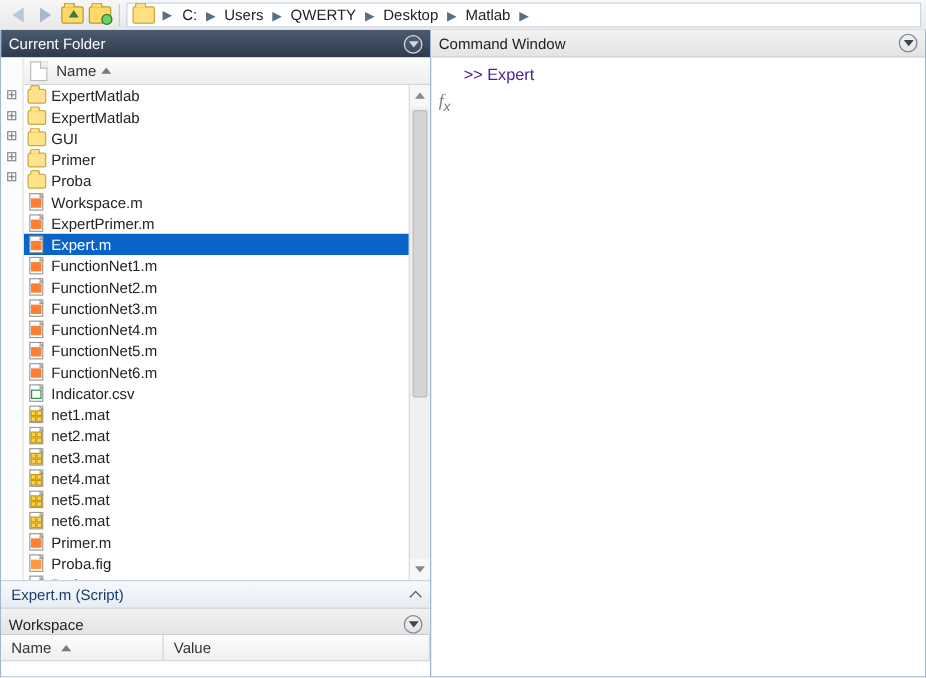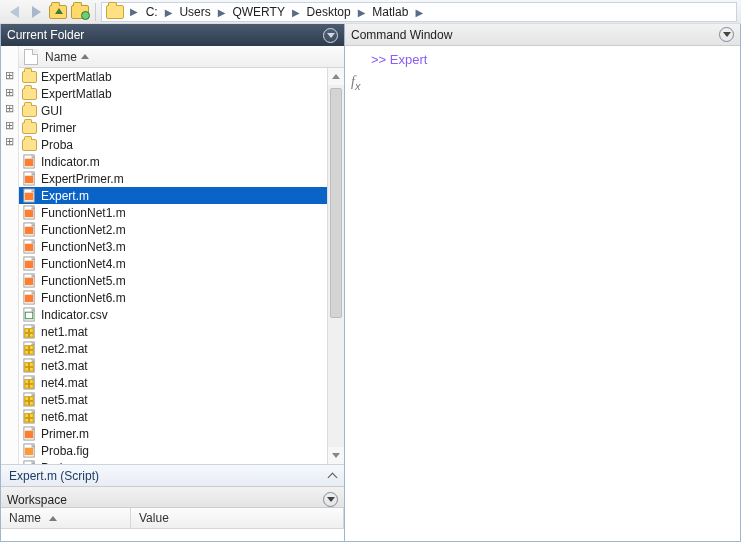--- a/index.html
+++ b/index.html
@@ -112,21 +112,21 @@
 
   
   .cw-title {
     height:22px;background:linear-gradient(#f2f2f2,#e4e4e4);color:#222;border-bottom:1px solid #ccc;
     display:flex;align-items:center;justify-content:space-between;padding:0 6px;gap:24px;
   }
   .cw-body { flex:1; padding:6px 8px; font-family:"Consolas","Courier New",monospace; font-size:13px; position:relative; }
   .fx {
     position:absolute; left:6px; top:28px; font-style:italic; font-family:"Times New Roman",serif; color:#7a7a7a; font-size:14px;
   }
-  .prompt-line { padding-left:18px; color:#8b5cf6; }
+  .prompt-line { padding-left:18px; color:#4c1d95; }
 
   svg.m-icon { width:15px;height:15px;flex-shrink:0; }
 </style>
 </head>
 <body>
 
 <div class="toolbar">
   <div class="tb-btn">
       <div class="arrow-l"></div>
     </div>
@@ -211,21 +211,21 @@
             <div class="file-row">
               <div class="folder-icon-s"></div>
               <span class="file-name">Proba</span>
             </div>
             <div class="file-row">
               <svg class="m-icon" viewBox="0 0 16 16">
                 <rect class="page" x="2" y="1" width="11" height="14" fill="#fff" stroke="#9a9a9a"></rect>
                 <polyline points="10,1 13,4 10,4" fill="#e6e6e6" stroke="#9a9a9a"></polyline>
                 <rect x="3" y="5" width="9" height="8" fill="#ff7f32"></rect>
               </svg>
-              <span class="file-name">Indicator.m</span>
+              <span class="file-name">Workspace.m</span>
             </div>
             <div class="file-row">
               <svg class="m-icon" viewBox="0 0 16 16">
                 <rect class="page" x="2" y="1" width="11" height="14" fill="#fff" stroke="#9a9a9a"></rect>
                 <polyline points="10,1 13,4 10,4" fill="#e6e6e6" stroke="#9a9a9a"></polyline>
                 <rect x="3" y="5" width="9" height="8" fill="#ff7f32"></rect>
               </svg>
               <span class="file-name">ExpertPrimer.m</span>
             </div>
             <div class="file-row selected">

